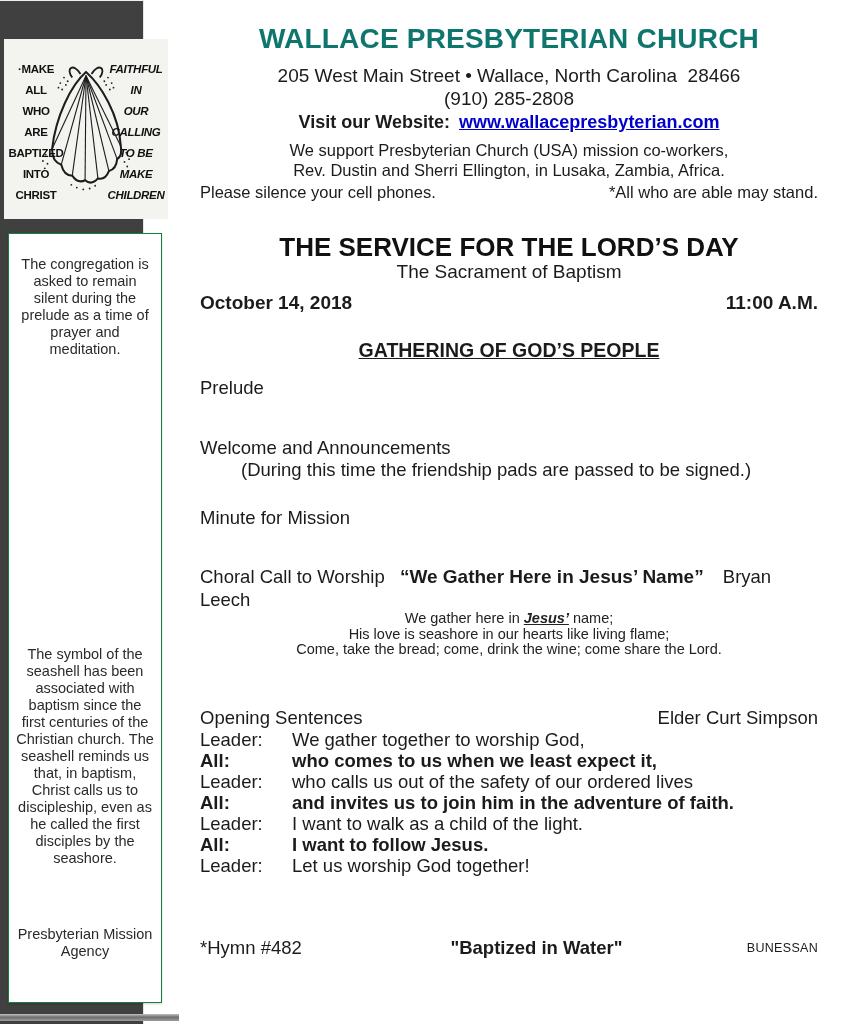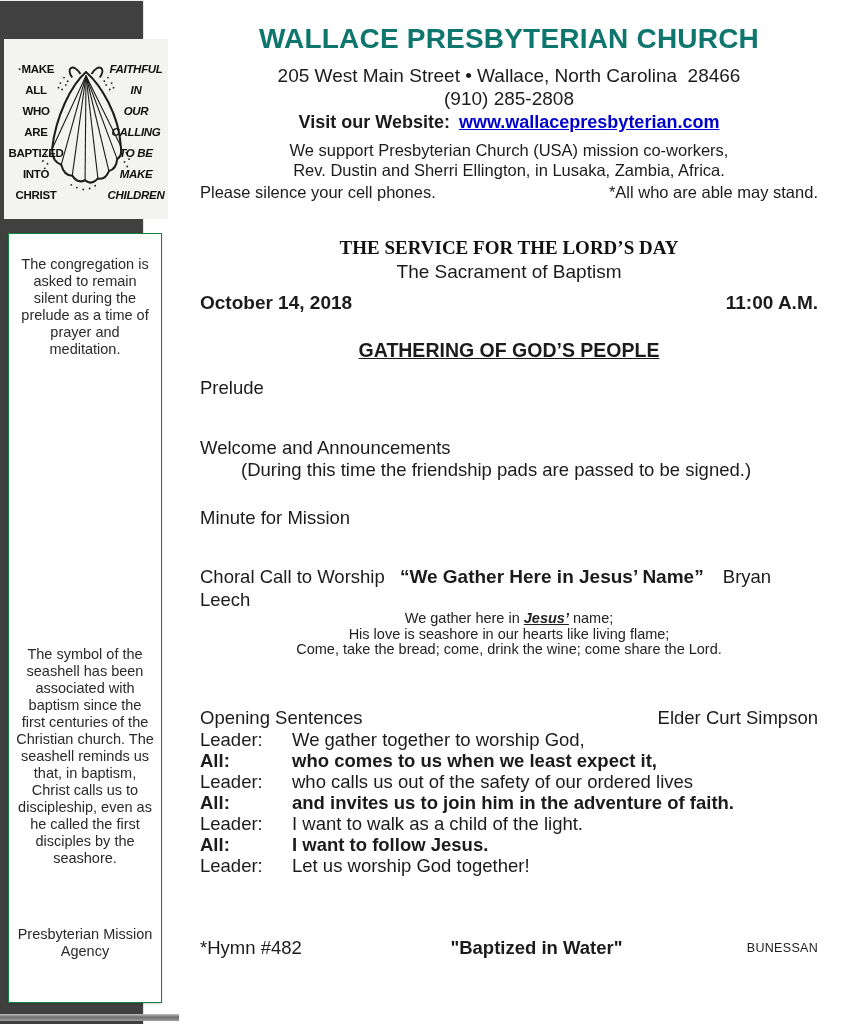--- a/index.html
+++ b/index.html
@@ -76,22 +76,22 @@
   .address { margin-top: 8px; font-size: 19px; line-height: 23px; text-align: center; }
   .phone   { font-size: 19px; line-height: 23px; text-align: center; }
   .website { margin-top: 1px; font-size: 18px; line-height: 23px; text-align: center; font-weight: bold; }
   .website a { color: #0000cc; text-decoration: underline; margin-left: 9px; }
   .mission { margin-top: 6px; font-size: 16.5px; line-height: 20px; text-align: center; }
   .notes-row {
     margin-top: 2px; font-size: 16.5px; line-height: 20px;
     display: flex; justify-content: space-between;
   }
   .service-title {
-    margin-top: 33px; font-size: 19px; line-height: 25px;
-    font-weight: bold; text-align: center; color: #111; font-family: Liberation Serif, serif;
+    margin-top: 33px; font-size: 26px; line-height: 25px;
+    font-weight: bold; text-align: center; color: #111;
   }
   .service-subtitle { font-size: 19px; line-height: 23px; text-align: center; }
   .date-row {
     margin-top: 9px; font-size: 19px; line-height: 22px; font-weight: bold;
     display: flex; justify-content: space-between;
   }
   .section-heading {
     margin-top: 24px; font-size: 19.5px; line-height: 24px;
     font-weight: bold; text-align: center; text-decoration: underline;
   }

